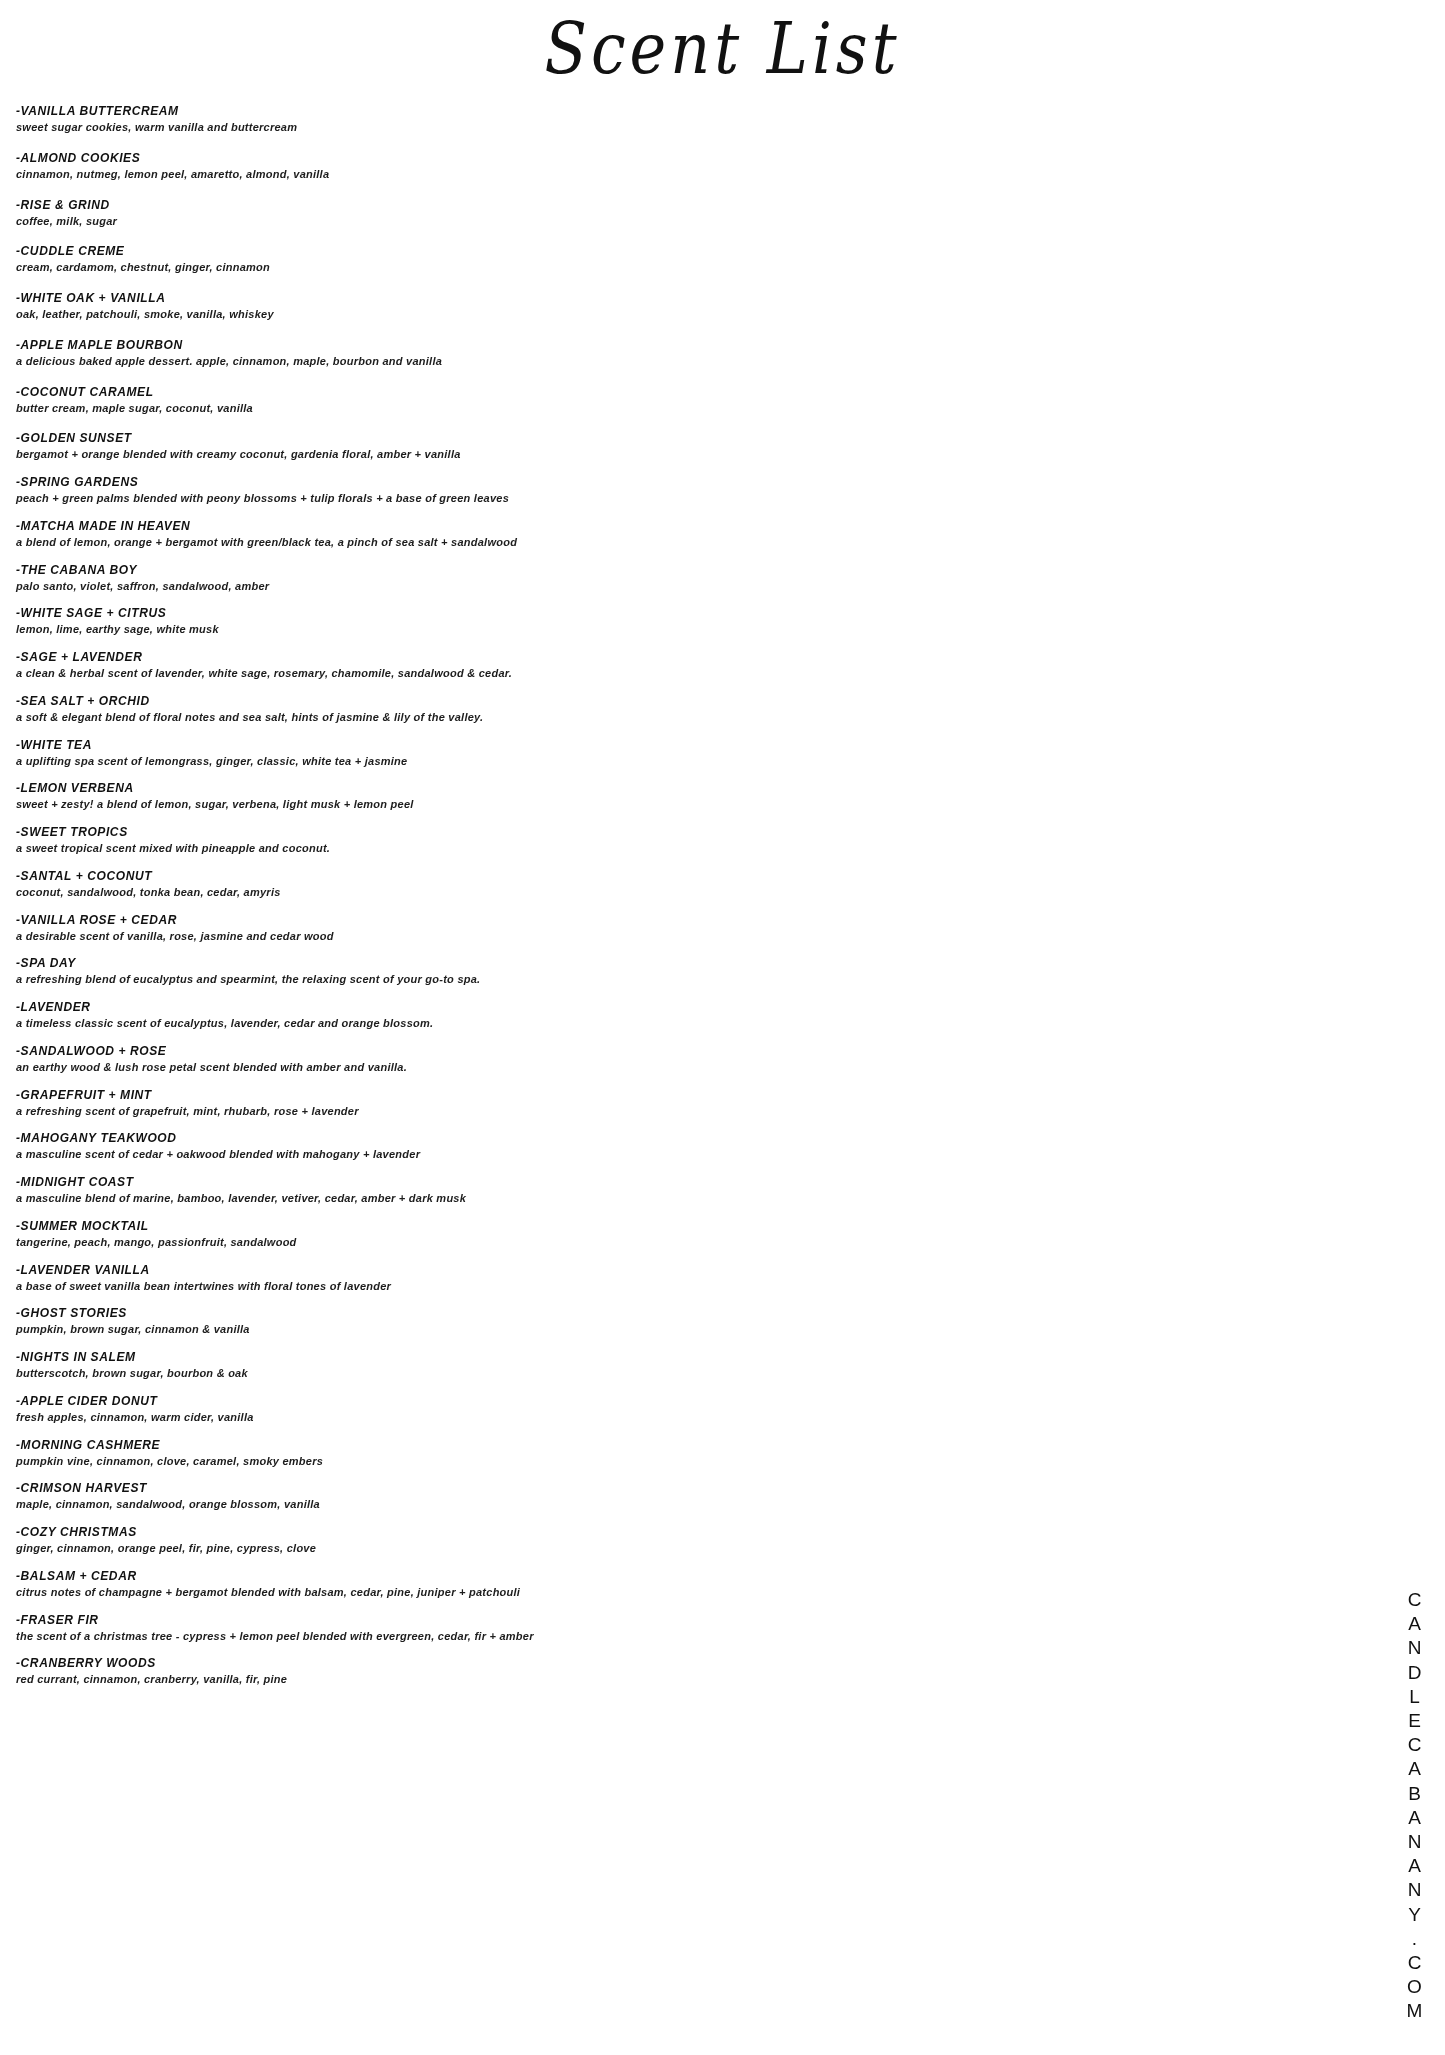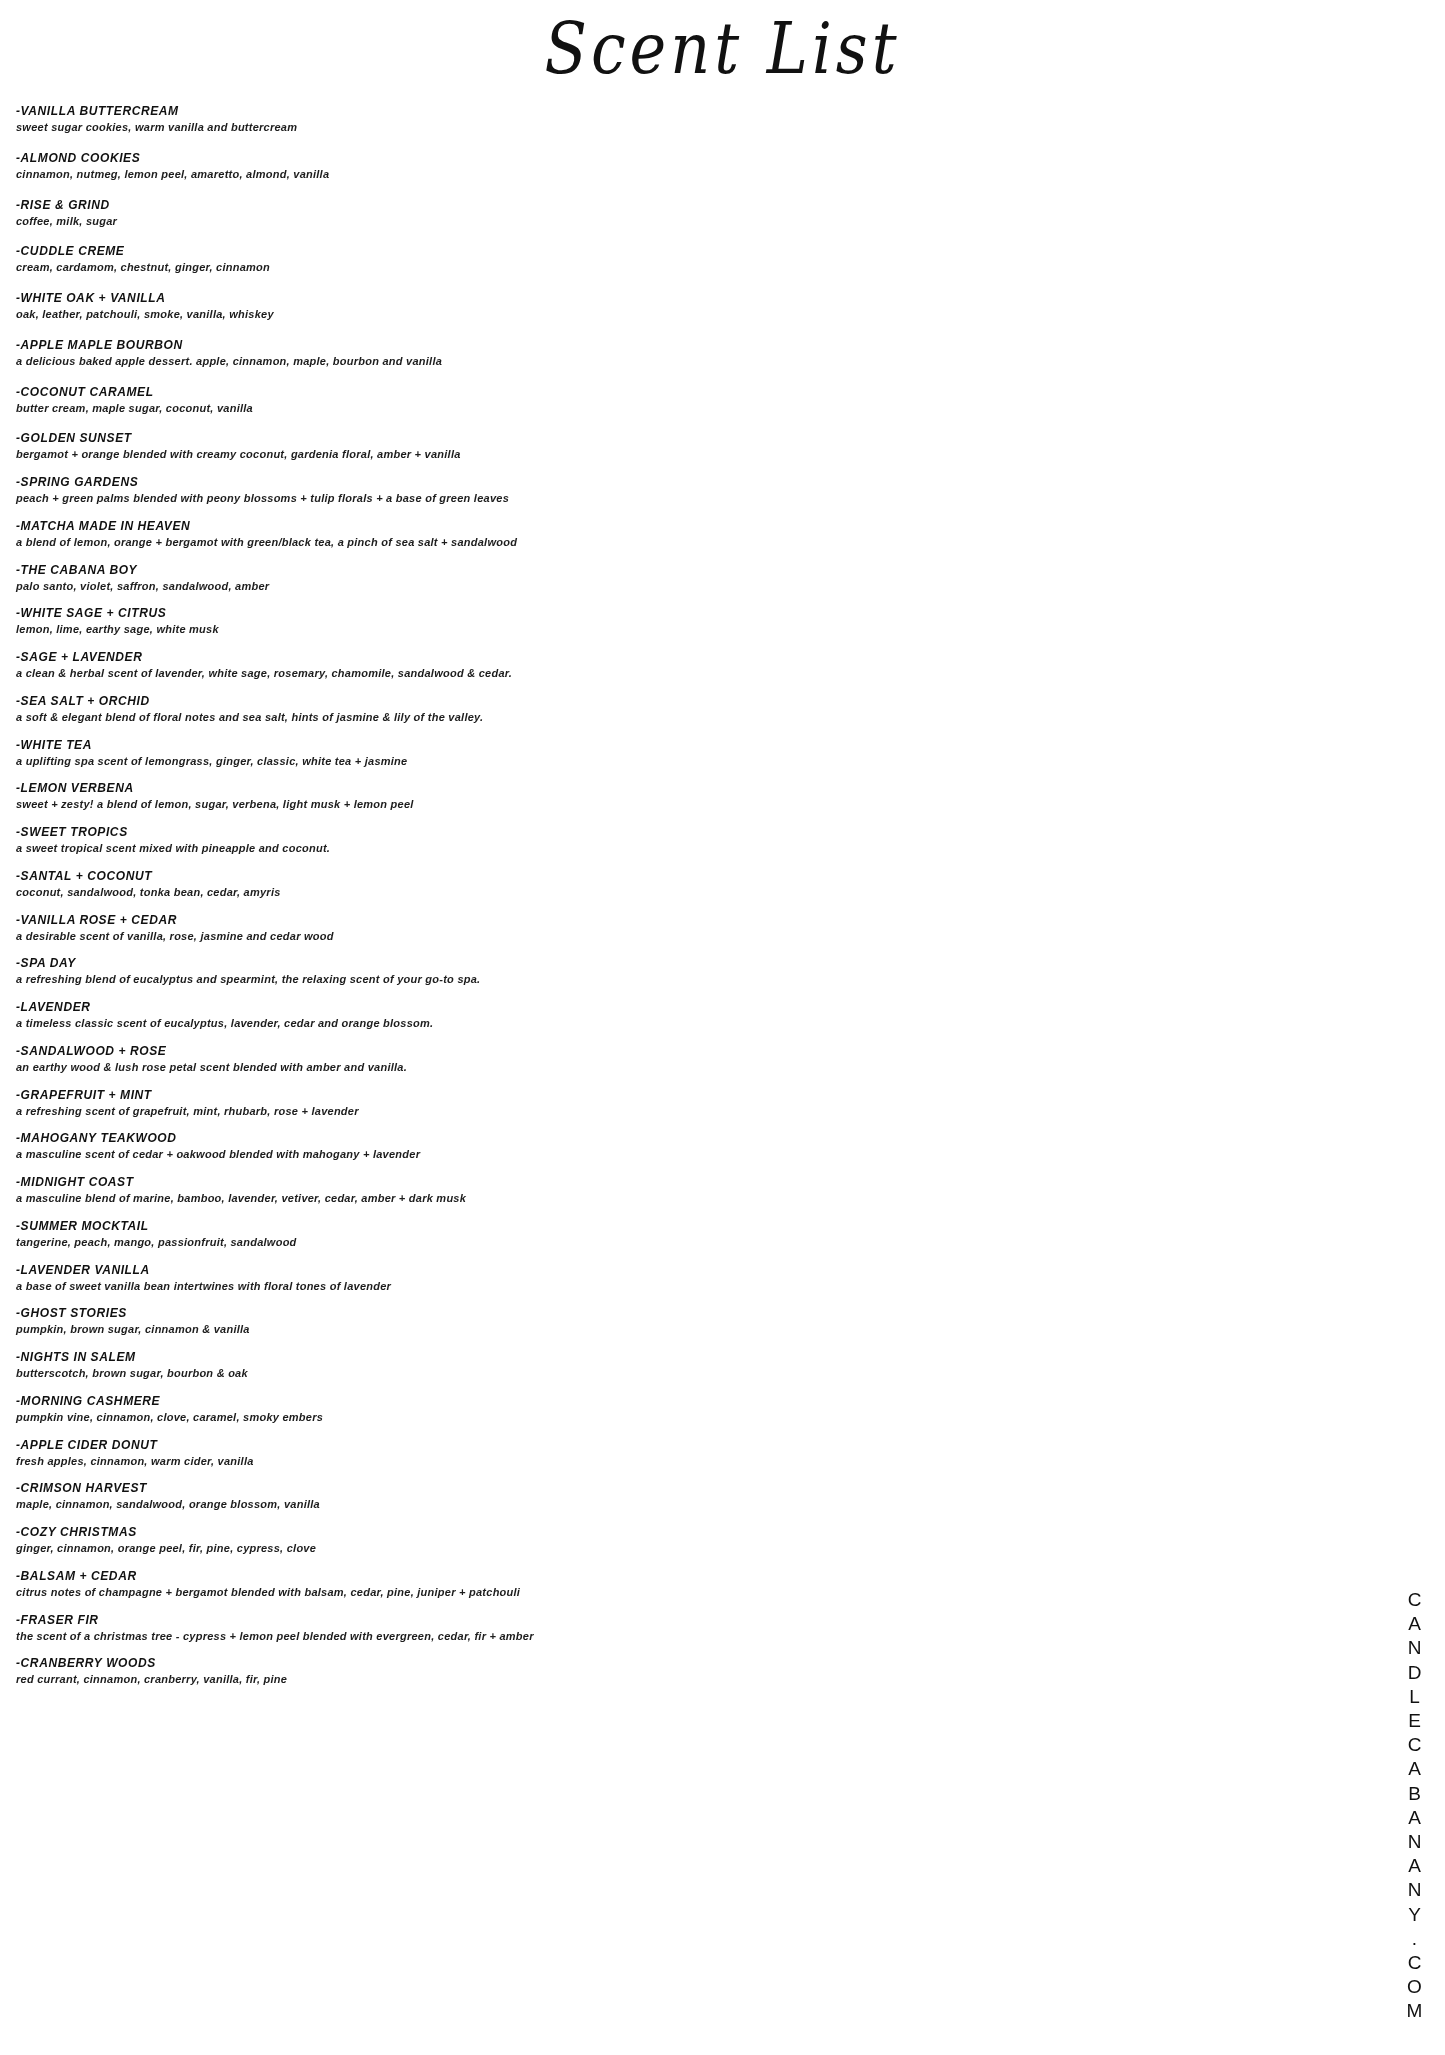--- a/index.html
+++ b/index.html
@@ -197,28 +197,28 @@
       </div>
       <div class="scent tight">
         <div class="scent-name">-GHOST STORIES</div>
         <div class="scent-notes">pumpkin, brown sugar, cinnamon &amp; vanilla</div>
       </div>
       <div class="scent tight">
         <div class="scent-name">-NIGHTS IN SALEM</div>
         <div class="scent-notes">butterscotch, brown sugar, bourbon &amp; oak</div>
       </div>
       <div class="scent tight">
+        <div class="scent-name">-APPLE CIDER DONUT</div>
+        <div class="scent-notes">fresh apples, cinnamon, warm cider, vanilla</div>
+      </div>
+      <div class="scent tight">
         <div class="scent-name">-MORNING CASHMERE</div>
         <div class="scent-notes">pumpkin vine, cinnamon, clove, caramel, smoky embers</div>
       </div>
       <div class="scent tight">
-        <div class="scent-name">-APPLE CIDER DONUT</div>
-        <div class="scent-notes">fresh apples, cinnamon, warm cider, vanilla</div>
-      </div>
-      <div class="scent tight">
         <div class="scent-name">-CRIMSON HARVEST</div>
         <div class="scent-notes">maple, cinnamon, sandalwood, orange blossom, vanilla</div>
       </div>
       <div class="scent tight">
         <div class="scent-name">-COZY CHRISTMAS</div>
         <div class="scent-notes">ginger, cinnamon, orange peel, fir, pine, cypress, clove</div>
       </div>
       <div class="scent tight">
         <div class="scent-name">-BALSAM + CEDAR</div>
         <div class="scent-notes">citrus notes of champagne + bergamot blended with balsam, cedar, pine, juniper + patchouli</div>

